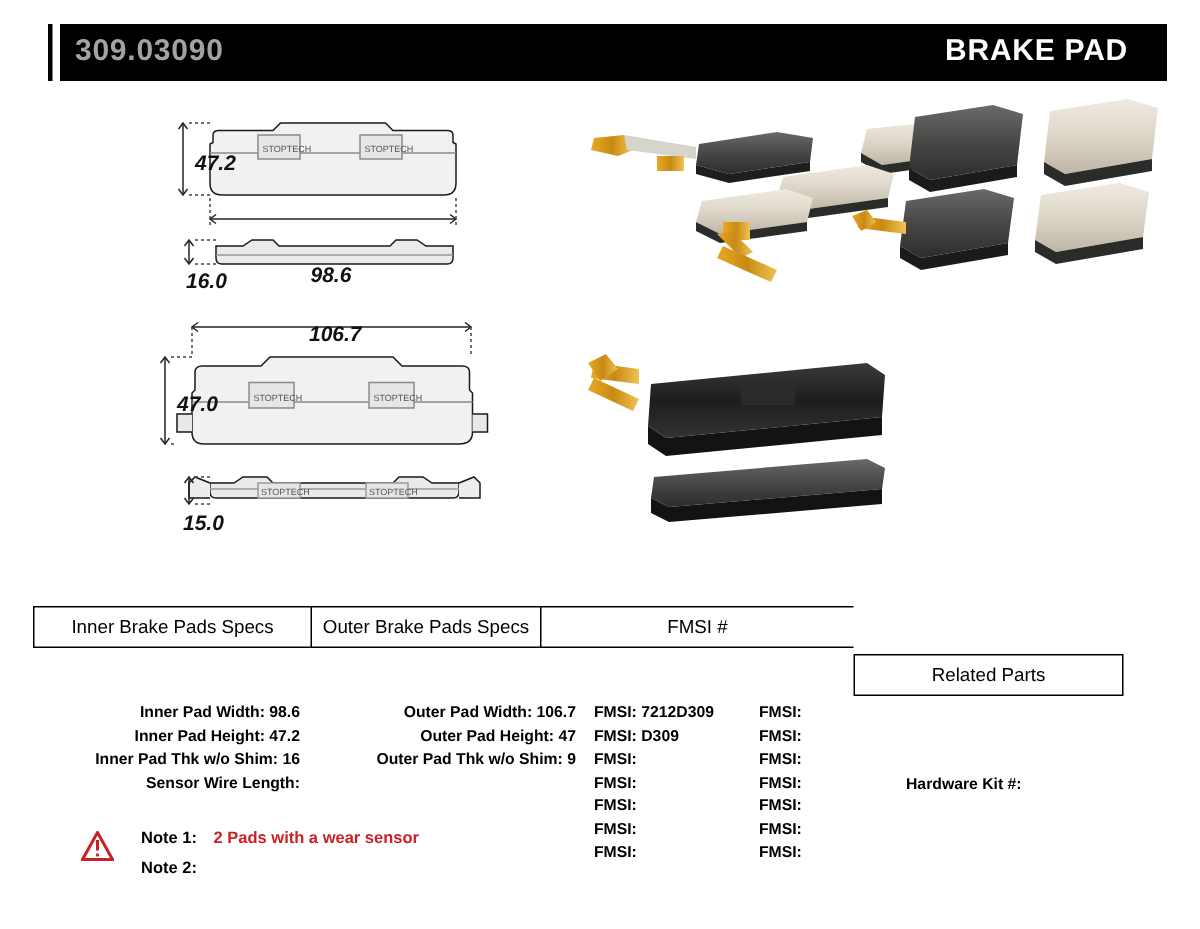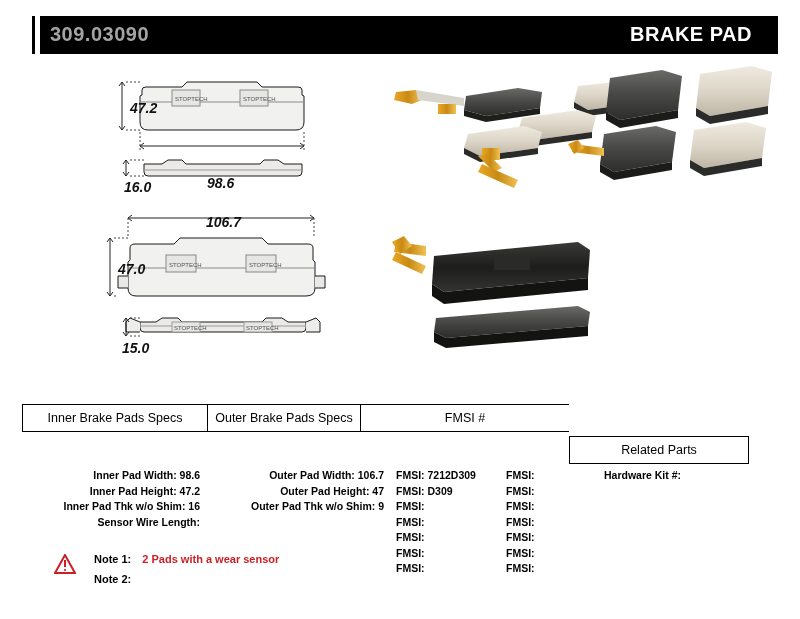--- a/index.html
+++ b/index.html
@@ -60,21 +60,21 @@
 
   .specline{
     font-size:10.5px;font-weight:bold;text-align:right;
     padding-right:6px;line-height:15.5px;white-space:nowrap;
   }
   .fmsi-line{
     display:flex;font-size:10.5px;font-weight:bold;line-height:15.5px;
   }
   .fmsi-left{width:110px;padding-left:6px;}
   .fmsi-right{width:90px;}
-  .related{font-size:10.5px;font-weight:bold;line-height:15.5px;padding-left:6px;}
+  .related{font-size:10.5px;font-weight:bold;line-height:15.5px;padding-left:6px;margin-top:48px;}
 
   
   .notes{position:absolute;left:22px;top:550px;width:756px;height:50px;}
   .note{position:absolute;font-size:11px;font-weight:bold;}
   .note .lbl{color:#000;}
   .note .val{color:#cc2026;margin-left:8px;}
   .warnicon{position:absolute;left:32px;top:4px;}
 </style>
 </head>
 <body>

